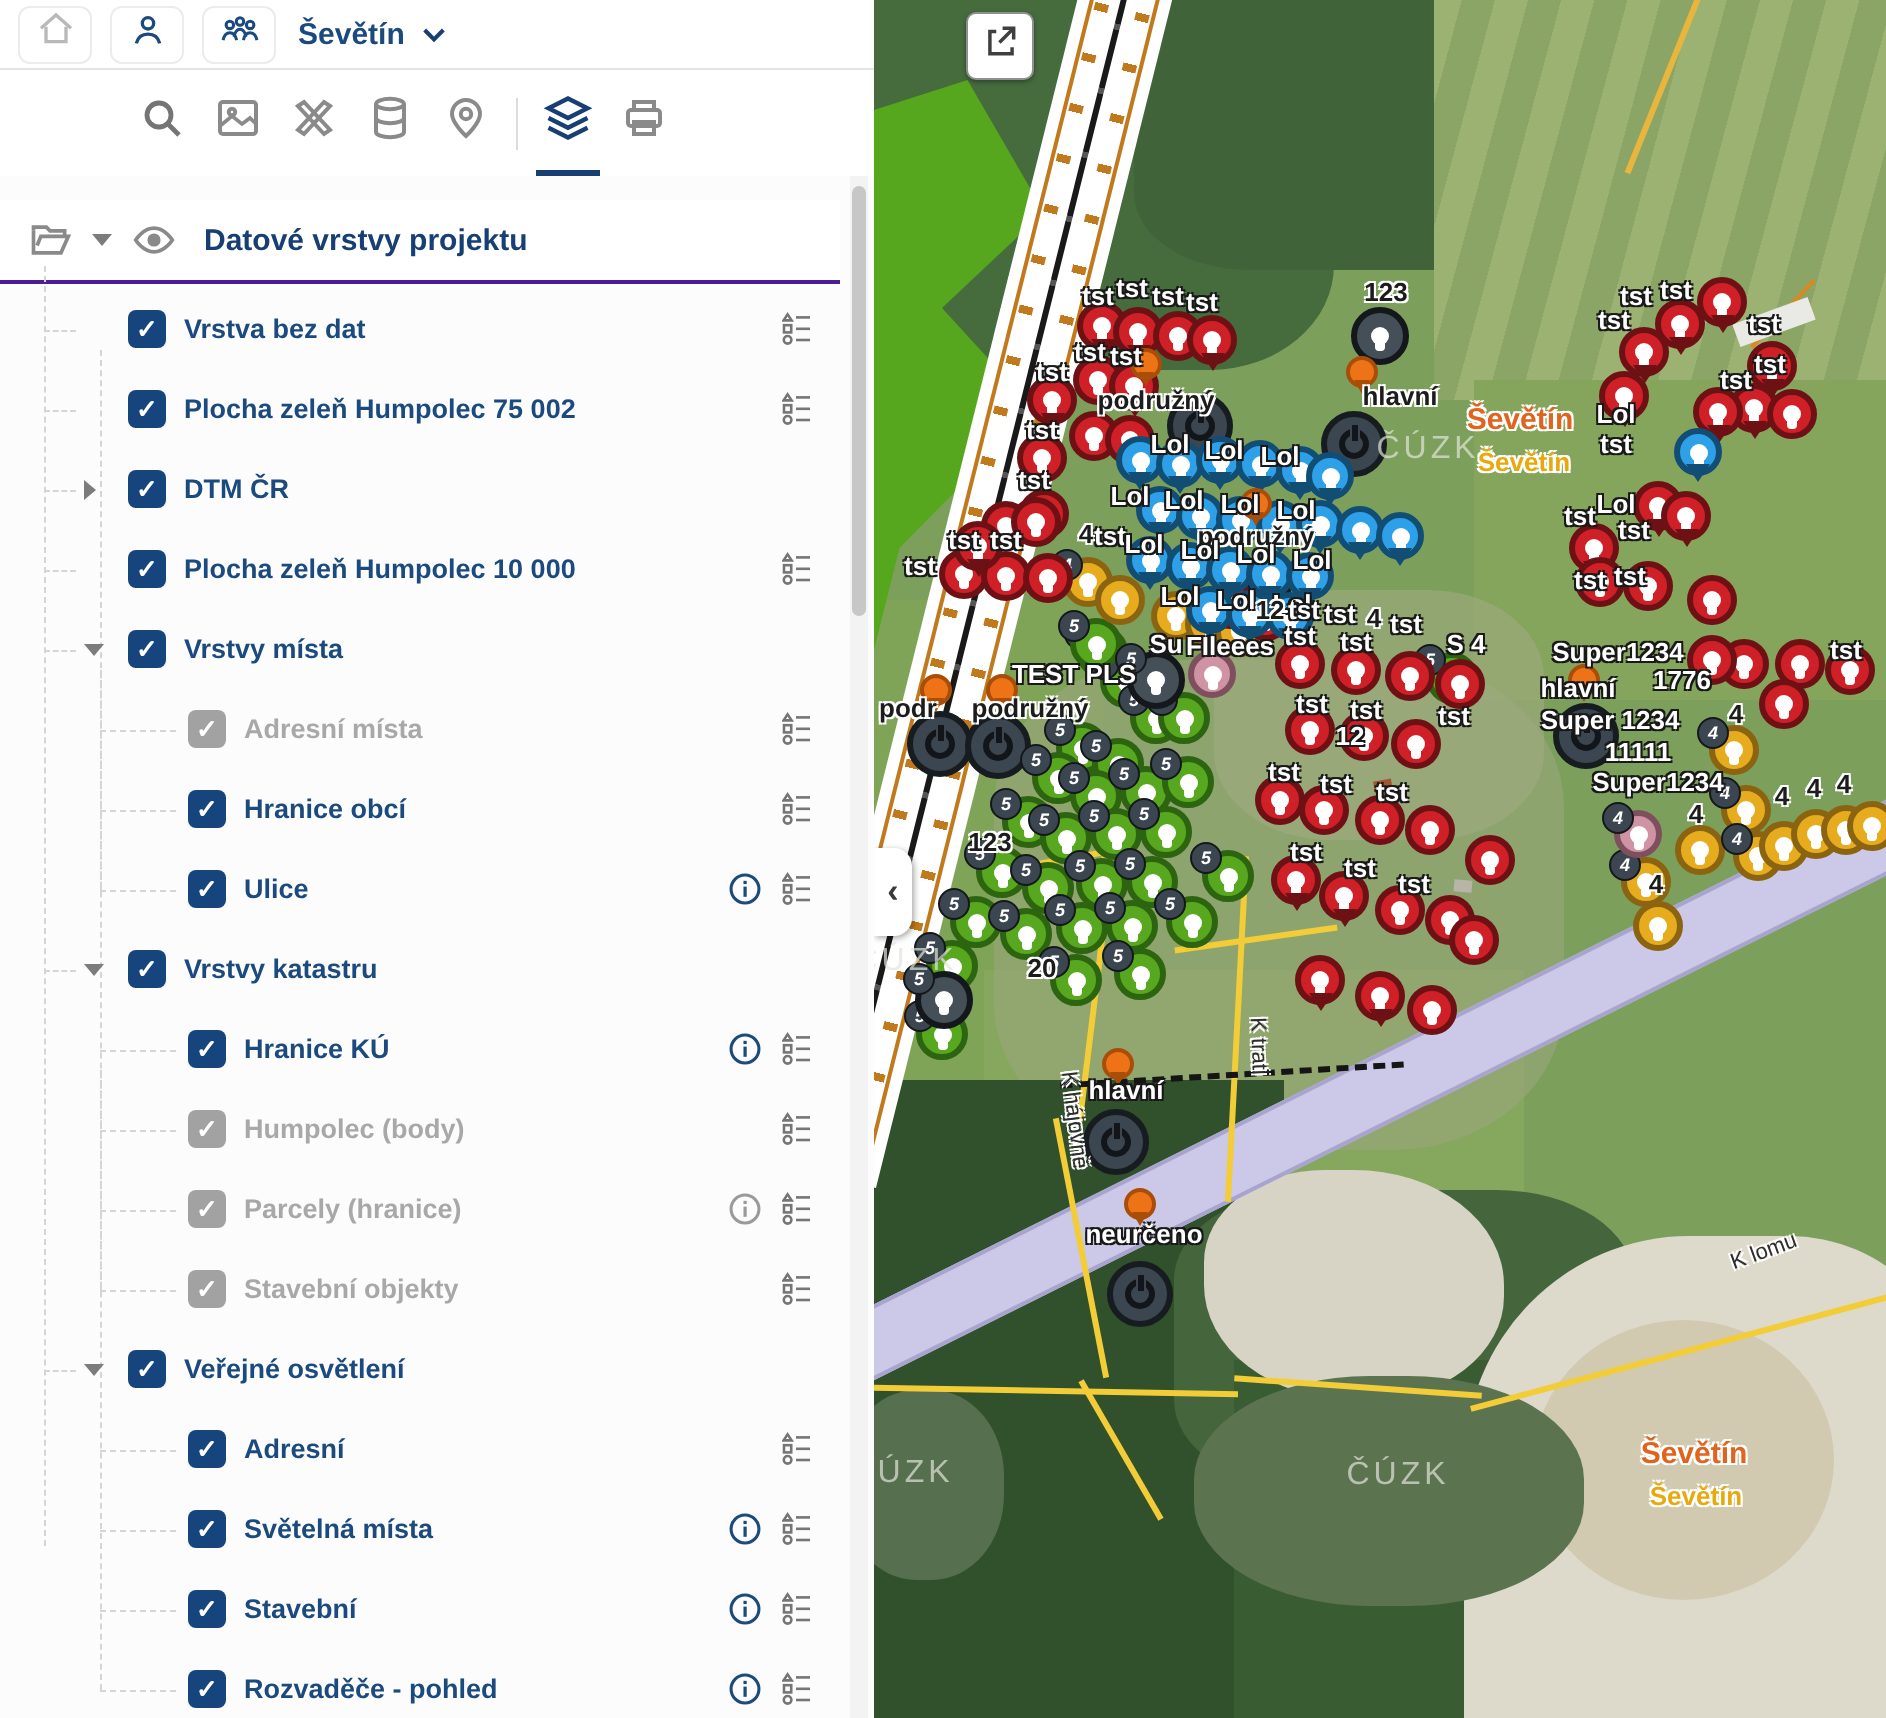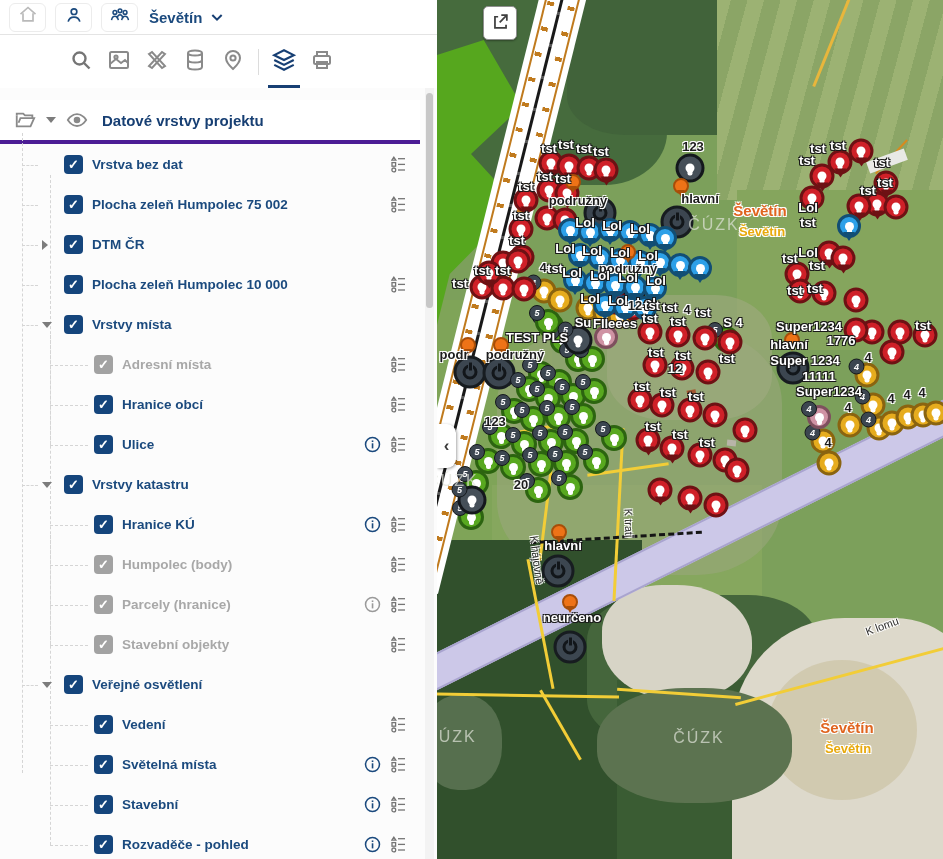--- a/index.html
+++ b/index.html
@@ -12,21 +12,21 @@
   #title-chev{margin-left:7px;display:flex;align-items:center;}
 
   
   #toolbar{position:absolute;left:0;top:35px;width:437px;height:53px;background:#fff;display:flex;align-items:center;border-bottom:1px solid #f0f0f0;}
   .tool{width:38px;height:38px;display:flex;align-items:center;justify-content:center;position:relative;}
   .tool-sep{width:1px;height:26px;background:#dcdcdc;margin:0 6px;}
   #tool-layers .ul{position:absolute;left:3px;right:3px;bottom:-8px;height:4px;background:#173f73;}
 
   
   #panel{position:absolute;left:0;top:88px;width:437px;height:771px;background:#fcfcfc;overflow:hidden;}
-  #panel-header{position:absolute;left:0;top:12px;width:420px;height:40px;background:#fff;display:flex;align-items:center;border-bottom:4px solid #4c1d95;}
+  #panel-header{position:absolute;left:0;top:12px;width:420px;height:40px;background:#fff;display:flex;align-items:center;border-bottom:2px solid #4c1d95;}
   #panel-title{color:#173f73;font-weight:700;font-size:15px;margin-left:14px;}
   .ph-ic{margin-left:14px;display:flex;align-items:center;}
   #tree{position:absolute;left:0;top:57px;width:420px;}
   .row{position:relative;height:40px;display:flex;align-items:center;}
   .tri{width:0;height:0;position:absolute;}
   .tri.down{border-left:5px solid transparent;border-right:5px solid transparent;border-top:6px solid #7c7c7c;}
   .tri.right{border-top:5px solid transparent;border-bottom:5px solid transparent;border-left:6px solid #7c7c7c;}
   .chk{position:absolute;width:19px;height:19px;border-radius:4px;background:#15457c;color:#fff;font-size:13px;font-weight:700;display:flex;align-items:center;justify-content:center;top:10px;}
   .chk.dis{background:#a2a2a2;}
   .rlabel{position:absolute;color:#1b4a7e;font-weight:700;font-size:13.5px;top:12px;white-space:nowrap;}
@@ -365,21 +365,21 @@
         </div>
         <div class="row">
           <div class="dash-h" style="left: 22px; width: 16px; top: 20px;"></div>
           <span class="tri down" style="left: 42px; top: 17px;"></span>
           <span class="chk" style="left: 64px;">✓</span>
           <span class="rlabel" style="left: 92px;">Veřejné osvětlení</span>
         </div>
         <div class="row">
           <div class="dash-h" style="left: 50px; width: 38px; top: 20px;"></div>
           <span class="chk" style="left: 94px;">✓</span>
-          <span class="rlabel" style="left: 122px;">Vedení</span>
+          <span class="rlabel" style="left: 122px;">Adresní</span>
           <span class="legend"><svg width="15" height="17" viewBox="0 0 15 17" fill="none" stroke="#757575" stroke-width="1.3">
               <path d="M2.8 1.2 L4.8 4.2 H0.8 Z"></path>
               <line x1="7" y1="2.7" x2="14" y2="2.7"></line>
               <rect x="1" y="6.6" width="3.6" height="3.6"></rect>
               <line x1="7" y1="8.4" x2="14" y2="8.4"></line>
               <circle cx="2.8" cy="13.9" r="1.9"></circle>
               <line x1="7" y1="14" x2="14" y2="14"></line>
             </svg></span>
         </div>
         <div class="row">

